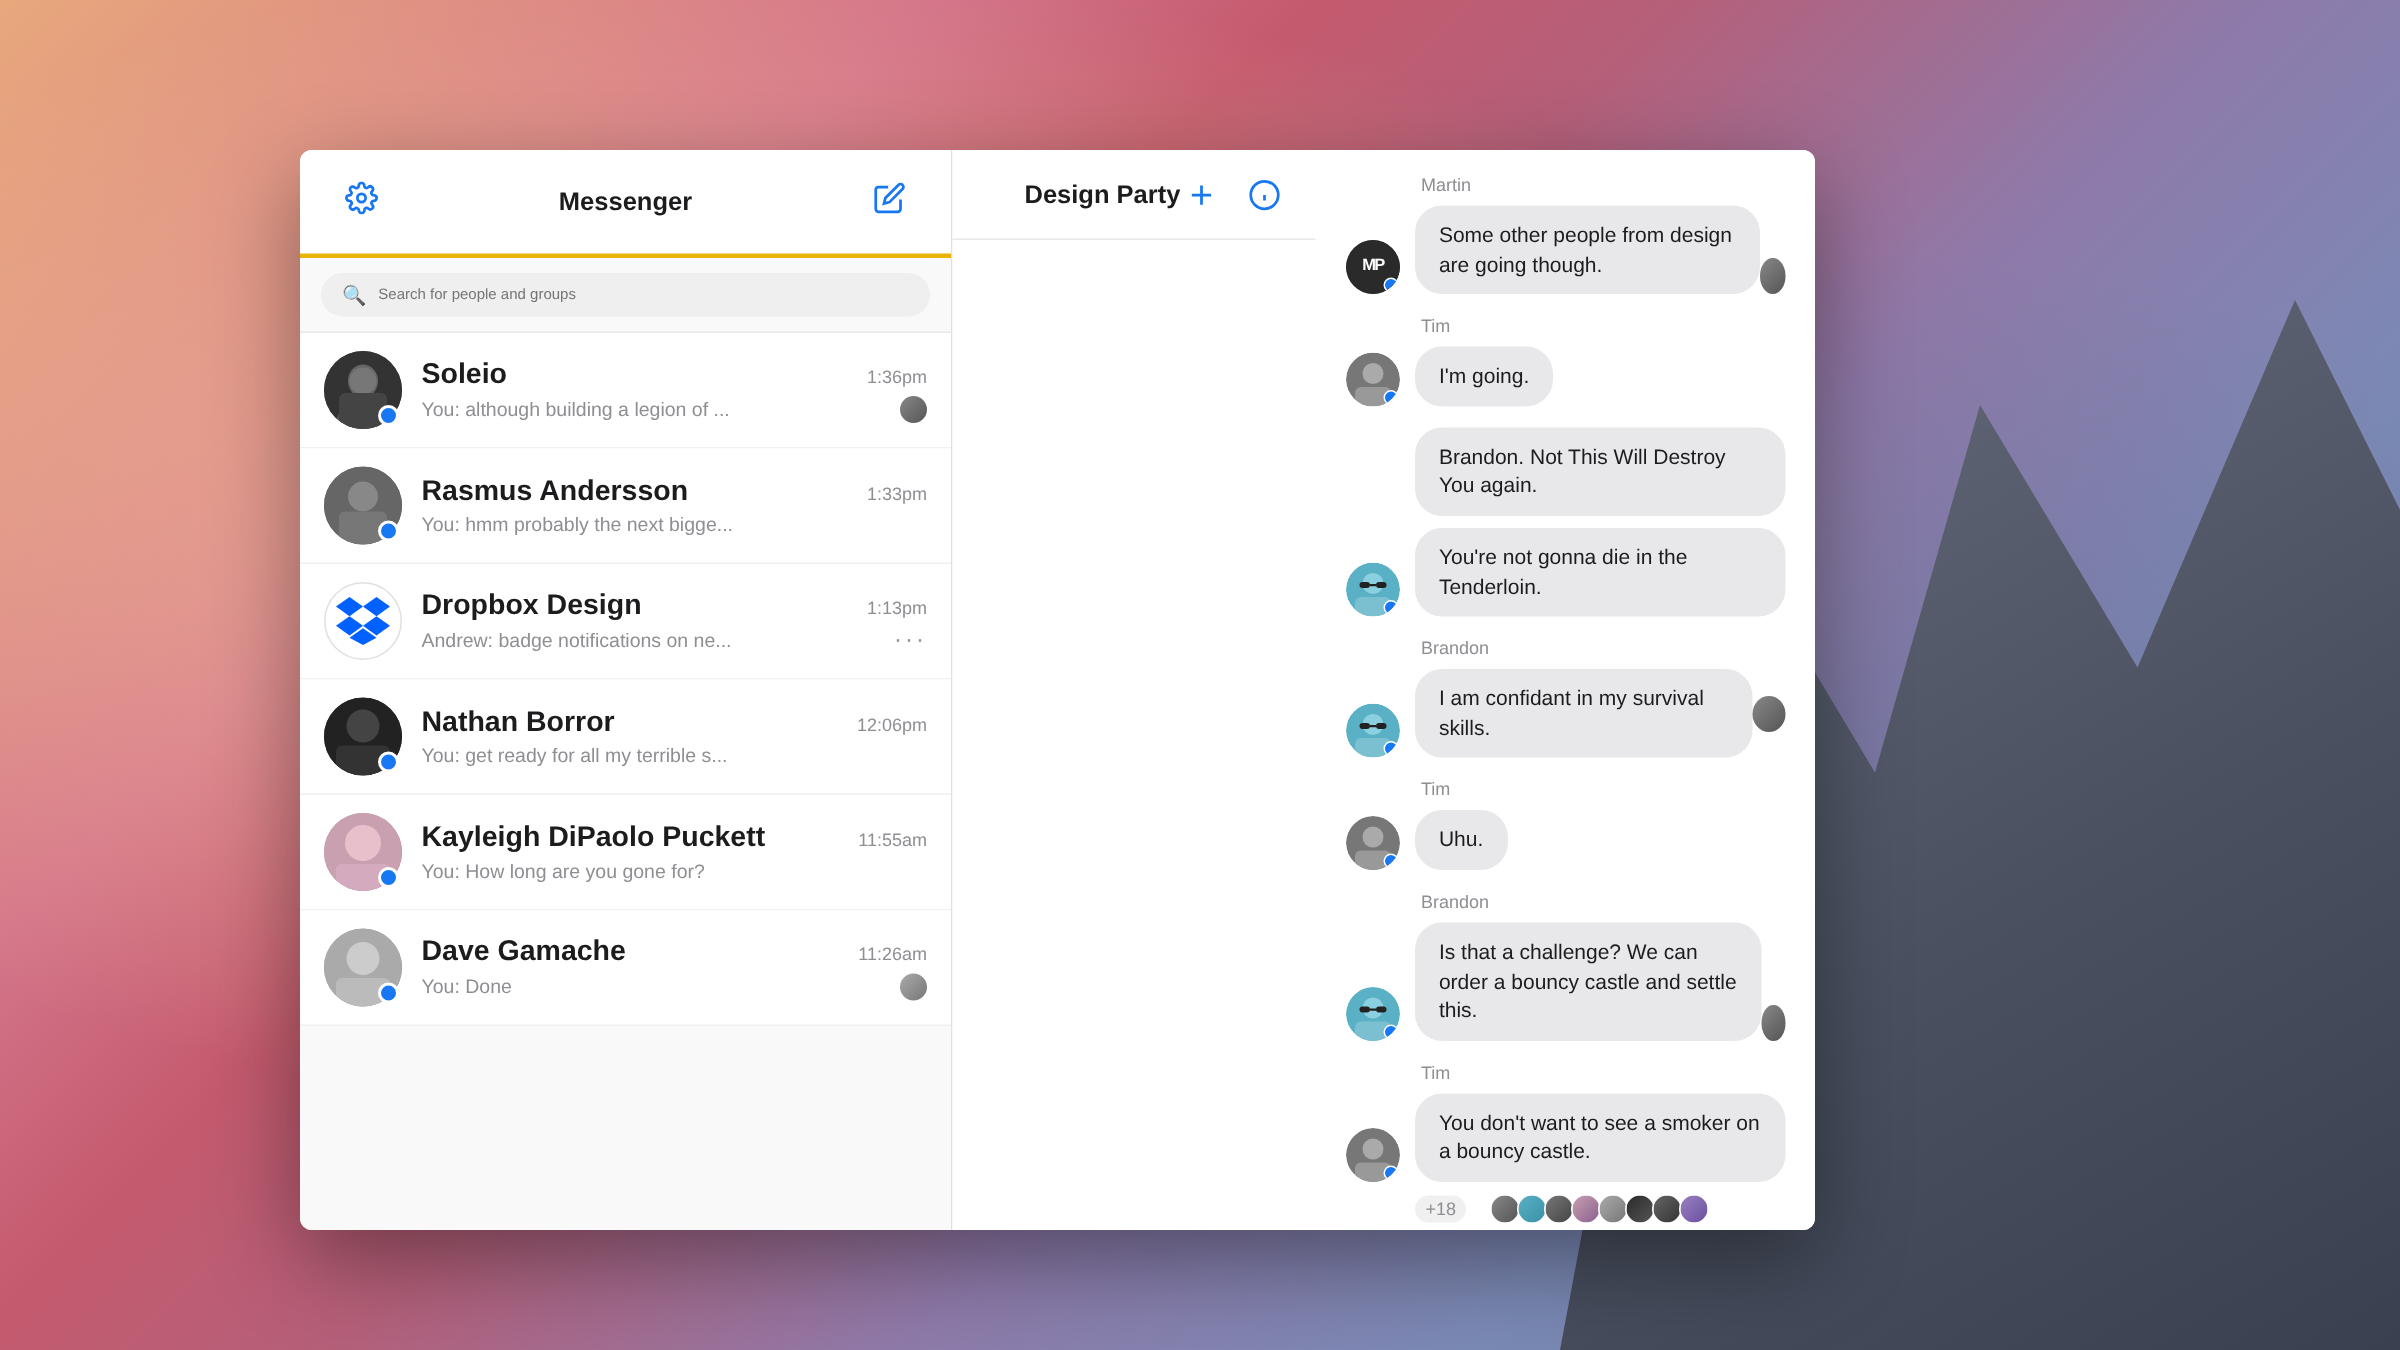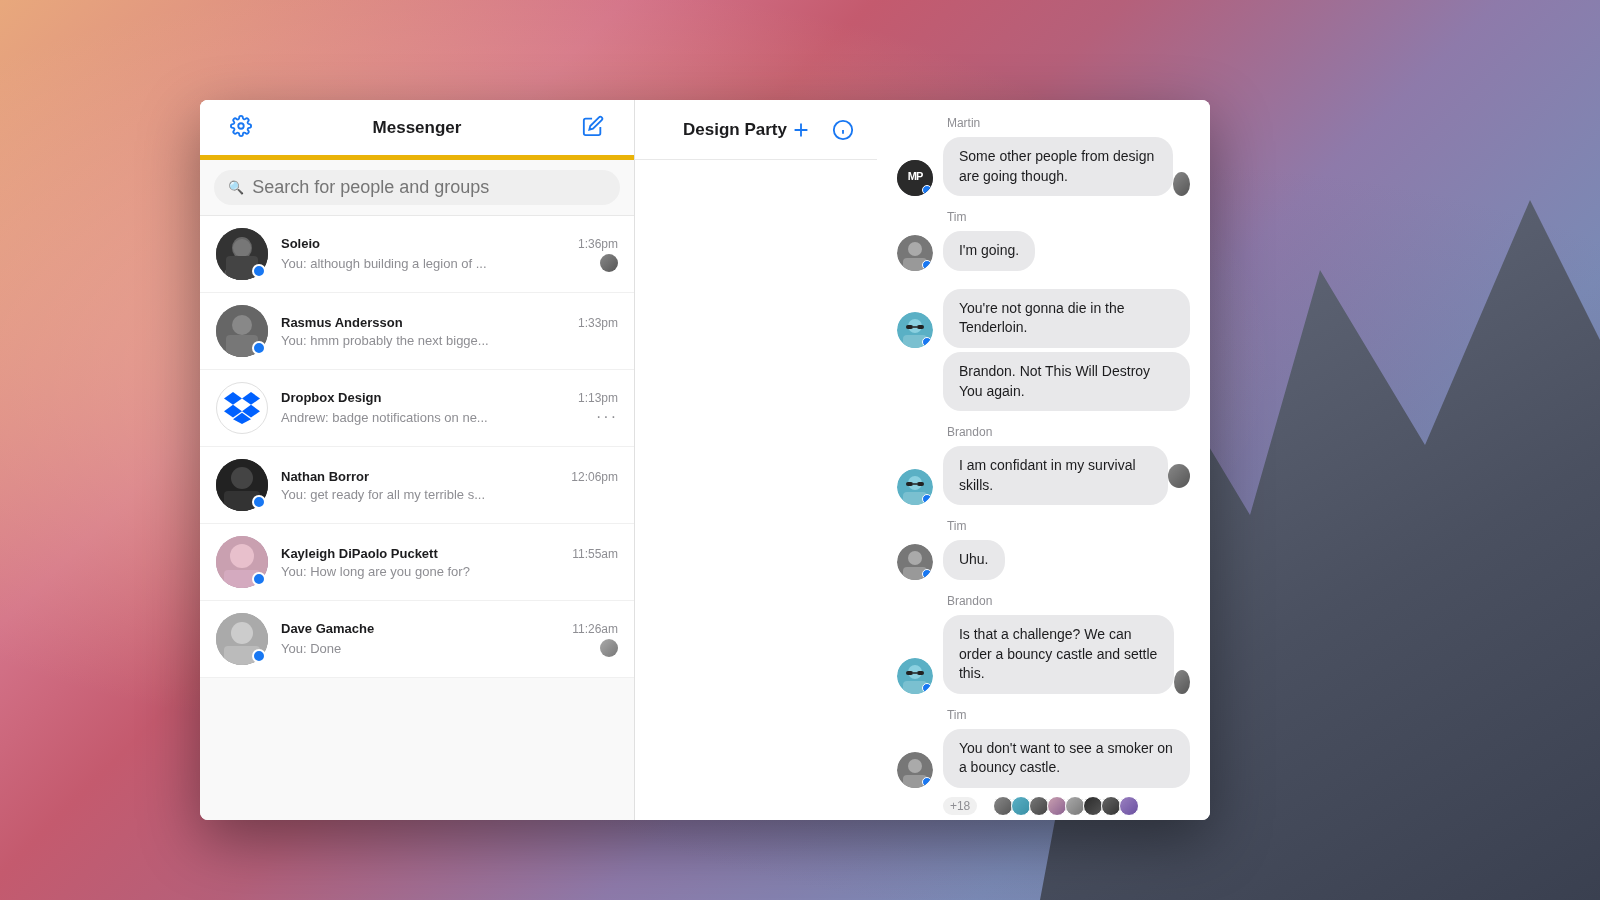--- a/index.html
+++ b/index.html
@@ -62,22 +62,22 @@
       border-right: 1px solid #e0e0e0;
       background: #f9f9f9;
     }
 
     .left-header {
       display: flex;
       align-items: center;
       justify-content: space-between;
       padding: 14px 30px;
       background: white;
-      border-bottom: 5px solid #eab308;
-      height: 60px;
+      border-bottom: 3px solid #eab308;
+      height: 72px;
     }
 
     .gear-icon svg, .compose-icon svg {
       width: 22px;
       height: 22px;
       stroke: #1877f2;
       fill: none;
     }
 
     .header-title {
@@ -103,21 +103,21 @@
 
     .search-icon-inner {
       color: #8e8e93;
       font-size: 13px;
     }
 
     .search-input {
       border: none;
       background: transparent;
       outline: none;
-      font-size: 18px;
+      font-size: 10px;
       color: #0369a1;
       width: 100%;
     }
 
     .conversations-list {
       flex: 1;
       overflow-y: auto;
     }
 
     .conv-item {
@@ -190,21 +190,21 @@
     }
 
     .conv-top {
       display: flex;
       justify-content: space-between;
       align-items: baseline;
       margin-bottom: 3px;
     }
 
     .conv-name {
-      font-size: 13px;
+      font-size: 19px;
       font-weight: 600;
       color: #1c1c1e;
     }
 
     .conv-time {
       font-size: 12px;
       color: #8e8e93;
       flex-shrink: 0;
     }
 
@@ -630,38 +630,38 @@
               <circle cx="18" cy="14" r="7" fill="#aaa"></circle>
               <rect x="6" y="23" width="24" height="13" rx="4" fill="#999"></rect>
             </svg>
             <div class="online-dot-sm"></div>
           </div>
           <div class="msg-bubble">I'm going.</div>
         </div>
       </div>
 
       <div class="msg-group">
+        <div class="msg-row">
+          <div class="msg-avatar-placeholder"></div>
+          <div class="msg-bubble">Brandon. Not This Will Destroy You again.</div>
+        </div>
         <div class="msg-row" style="margin-top:4px;">
           <div class="msg-avatar" style="position:relative;">
             <svg width="36" height="36" viewBox="0 0 36 36">
               <rect width="36" height="36" rx="18" fill="#5ab0c5"></rect>
               <circle cx="18" cy="14" r="7" fill="#8ad0e0"></circle>
               <rect x="6" y="23" width="24" height="13" rx="4" fill="#7ac0d0"></rect>
 
               <rect x="9" y="13" width="7" height="4" rx="2" fill="#222"></rect>
               <rect x="20" y="13" width="7" height="4" rx="2" fill="#222"></rect>
               <line x1="16" y1="15" x2="20" y2="15" stroke="#222" stroke-width="1.5"></line>
             </svg>
             <div class="online-dot-sm"></div>
           </div>
           <div class="msg-bubble">You're not gonna die in the Tenderloin.</div>
-        </div>
-        <div class="msg-row">
-          <div class="msg-avatar-placeholder"></div>
-          <div class="msg-bubble">Brandon. Not This Will Destroy You again.</div>
         </div>
       </div>
 
       <div class="msg-group">
         <div class="msg-sender-name">Brandon</div>
         <div style="display:flex; align-items:center; justify-content:space-between;">
           <div class="msg-row">
             <div class="msg-avatar" style="position:relative;">
               <svg width="36" height="36" viewBox="0 0 36 36">
                 <rect width="36" height="36" rx="18" fill="#5ab0c5"></rect>

